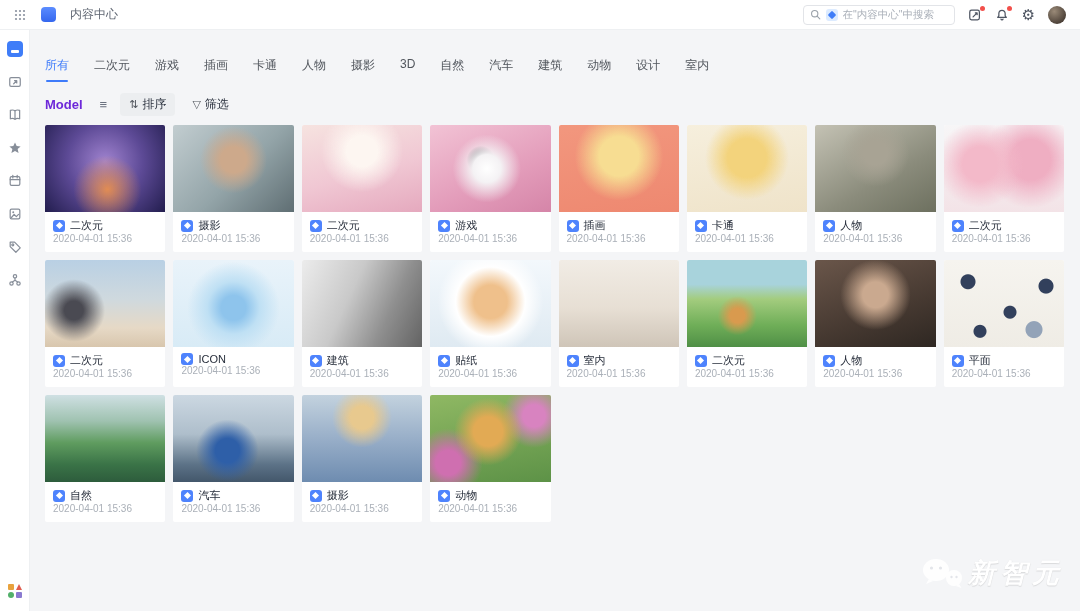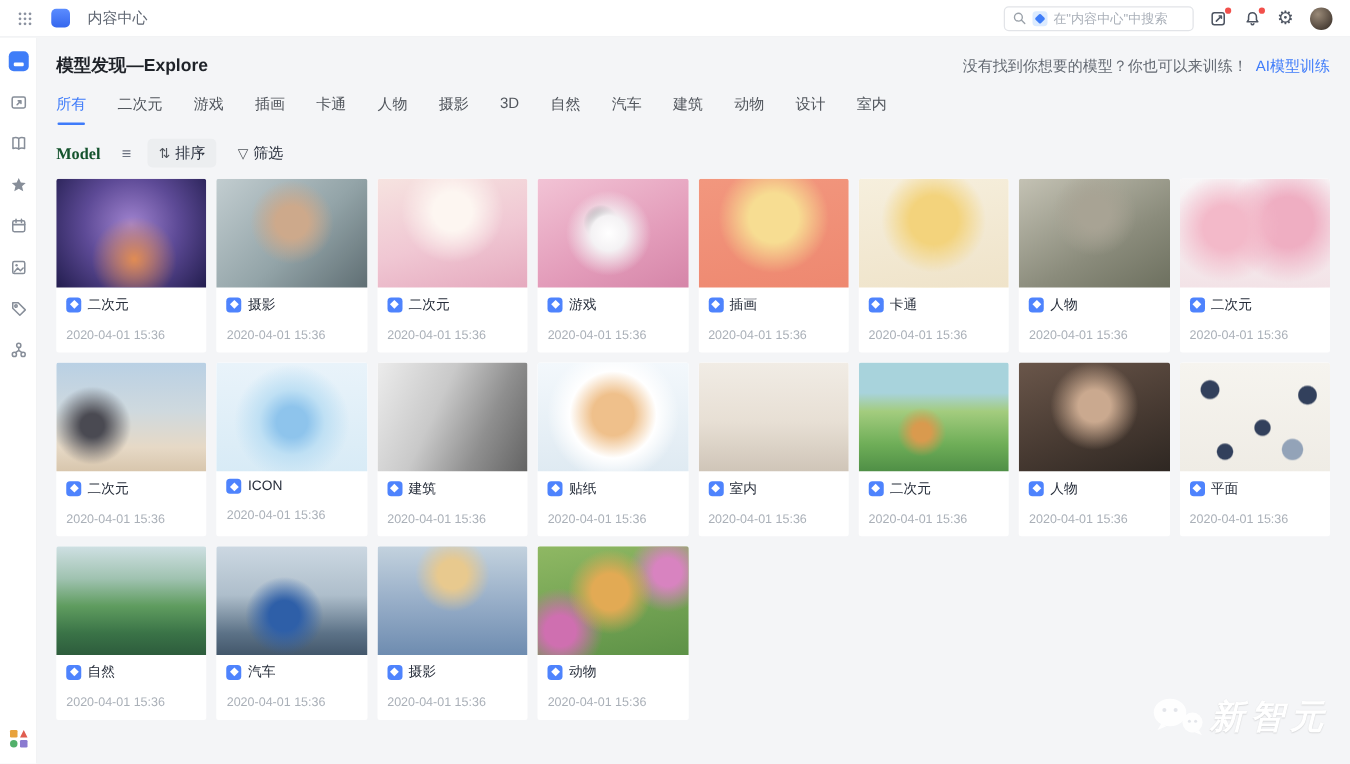--- a/index.html
+++ b/index.html
@@ -60,38 +60,38 @@
   .header-row { display:flex; align-items:center; justify-content:space-between; }
   .page-title { font-size:14px; font-weight:bold; color:#1f2329; }
   .hint { font-size:12px; color:#646a73; }
   .train-link { font-size:12px; color:#3e7bfa; cursor:pointer; margin-left:2px; }
   .tabs { display:flex; gap:25px; margin-top:13px; }
   .tab { font-size:12px; color:#51565d; padding-bottom:8px; position:relative; cursor:pointer; white-space:nowrap; }
   .tab.active { color:#3e7bfa; }
   .tab.active::after { content:''; position:absolute; left:1px; right:1px; bottom:0;
     height:2px; background:#3e7bfa; border-radius:1px; }
   .toolbar { display:flex; align-items:center; gap:13px; margin:11px 0 9px; }
-  .model-label { font-size:13px; font-weight:bold; color:#14532d; margin-right:4px;font-family:Liberation Serif, serif; }
+  .model-label { font-size:13px; font-weight:bold; color:#6d28d9; margin-right:4px; }
   .list-toggle { font-size:13px; color:#6b7280; cursor:pointer; }
   .sort-btn { display:flex; align-items:center; gap:4px; background:#eceef0;
     border-radius:4px; padding:3px 9px; font-size:12px; color:#272e3b; cursor:pointer; }
   .filter-btn { display:flex; align-items:center; gap:4px; font-size:12px;
     color:#272e3b; padding:3px 4px; cursor:pointer; }
   .btn-ic { font-size:11px; color:#51565d; }
   
   .grid { display:grid; grid-template-columns:repeat(8, 1fr); gap:8px; }
   .card { background:#fff; border-radius:2px; overflow:hidden; cursor:pointer; }
   .card-img { height:87px; background:#ddd; }
   .card-meta { padding:6px 8px 8px; }
   .card-label-row { display:flex; align-items:center; gap:5px; }
   .cat-chip { width:12px; height:12px; border-radius:3px; background:#4e83fd;
     display:flex; align-items:center; justify-content:center; flex:none; }
   .cat-chip i { display:block; width:5px; height:5px; background:#fff; transform:rotate(45deg); }
   .card-label { font-size:11px; color:#272e3b; }
-  .card-date { font-size:10px; color:#aab0b8; margin-top:12px; }
+  .card-date { font-size:10px; color:#aab0b8; margin-top:0; }
   
   .watermark { position:absolute; right:16px; bottom:20px; display:flex;
     align-items:center; gap:5px; pointer-events:none;font-style:italic; }
   .wm-text { font-size:27px; font-weight:bold; color:#fff; letter-spacing:5px;
     text-shadow:0 1px 1px rgba(0,0,0,0.10), 0 0 1px rgba(0,0,0,0.08); }
 </style>
 </head>
 <body>
 
 <div class="topbar">
@@ -198,27 +198,20 @@
     <span class="comp-grid">
       <span class="comp-sq-o"></span>
         <span class="comp-tri"></span>
         <span class="comp-ci"></span>
         <span class="comp-sq-p"></span>
     </span>
   </span>
 </div>
 
 <div class="main">
-  <div class="header-row">
-    <div class="page-title">模型发现—Explore</div>
-    <div>
-      <span class="hint">没有找到你想要的模型？你也可以来训练！</span>
-      <span class="train-link">AI模型训练</span>
-    </div>
-  </div>
 
   <div class="tabs">
       <span class="tab active">所有</span>
       <span class="tab">二次元</span>
       <span class="tab">游戏</span>
       <span class="tab">插画</span>
       <span class="tab">卡通</span>
       <span class="tab">人物</span>
       <span class="tab">摄影</span>
       <span class="tab">3D</span>

